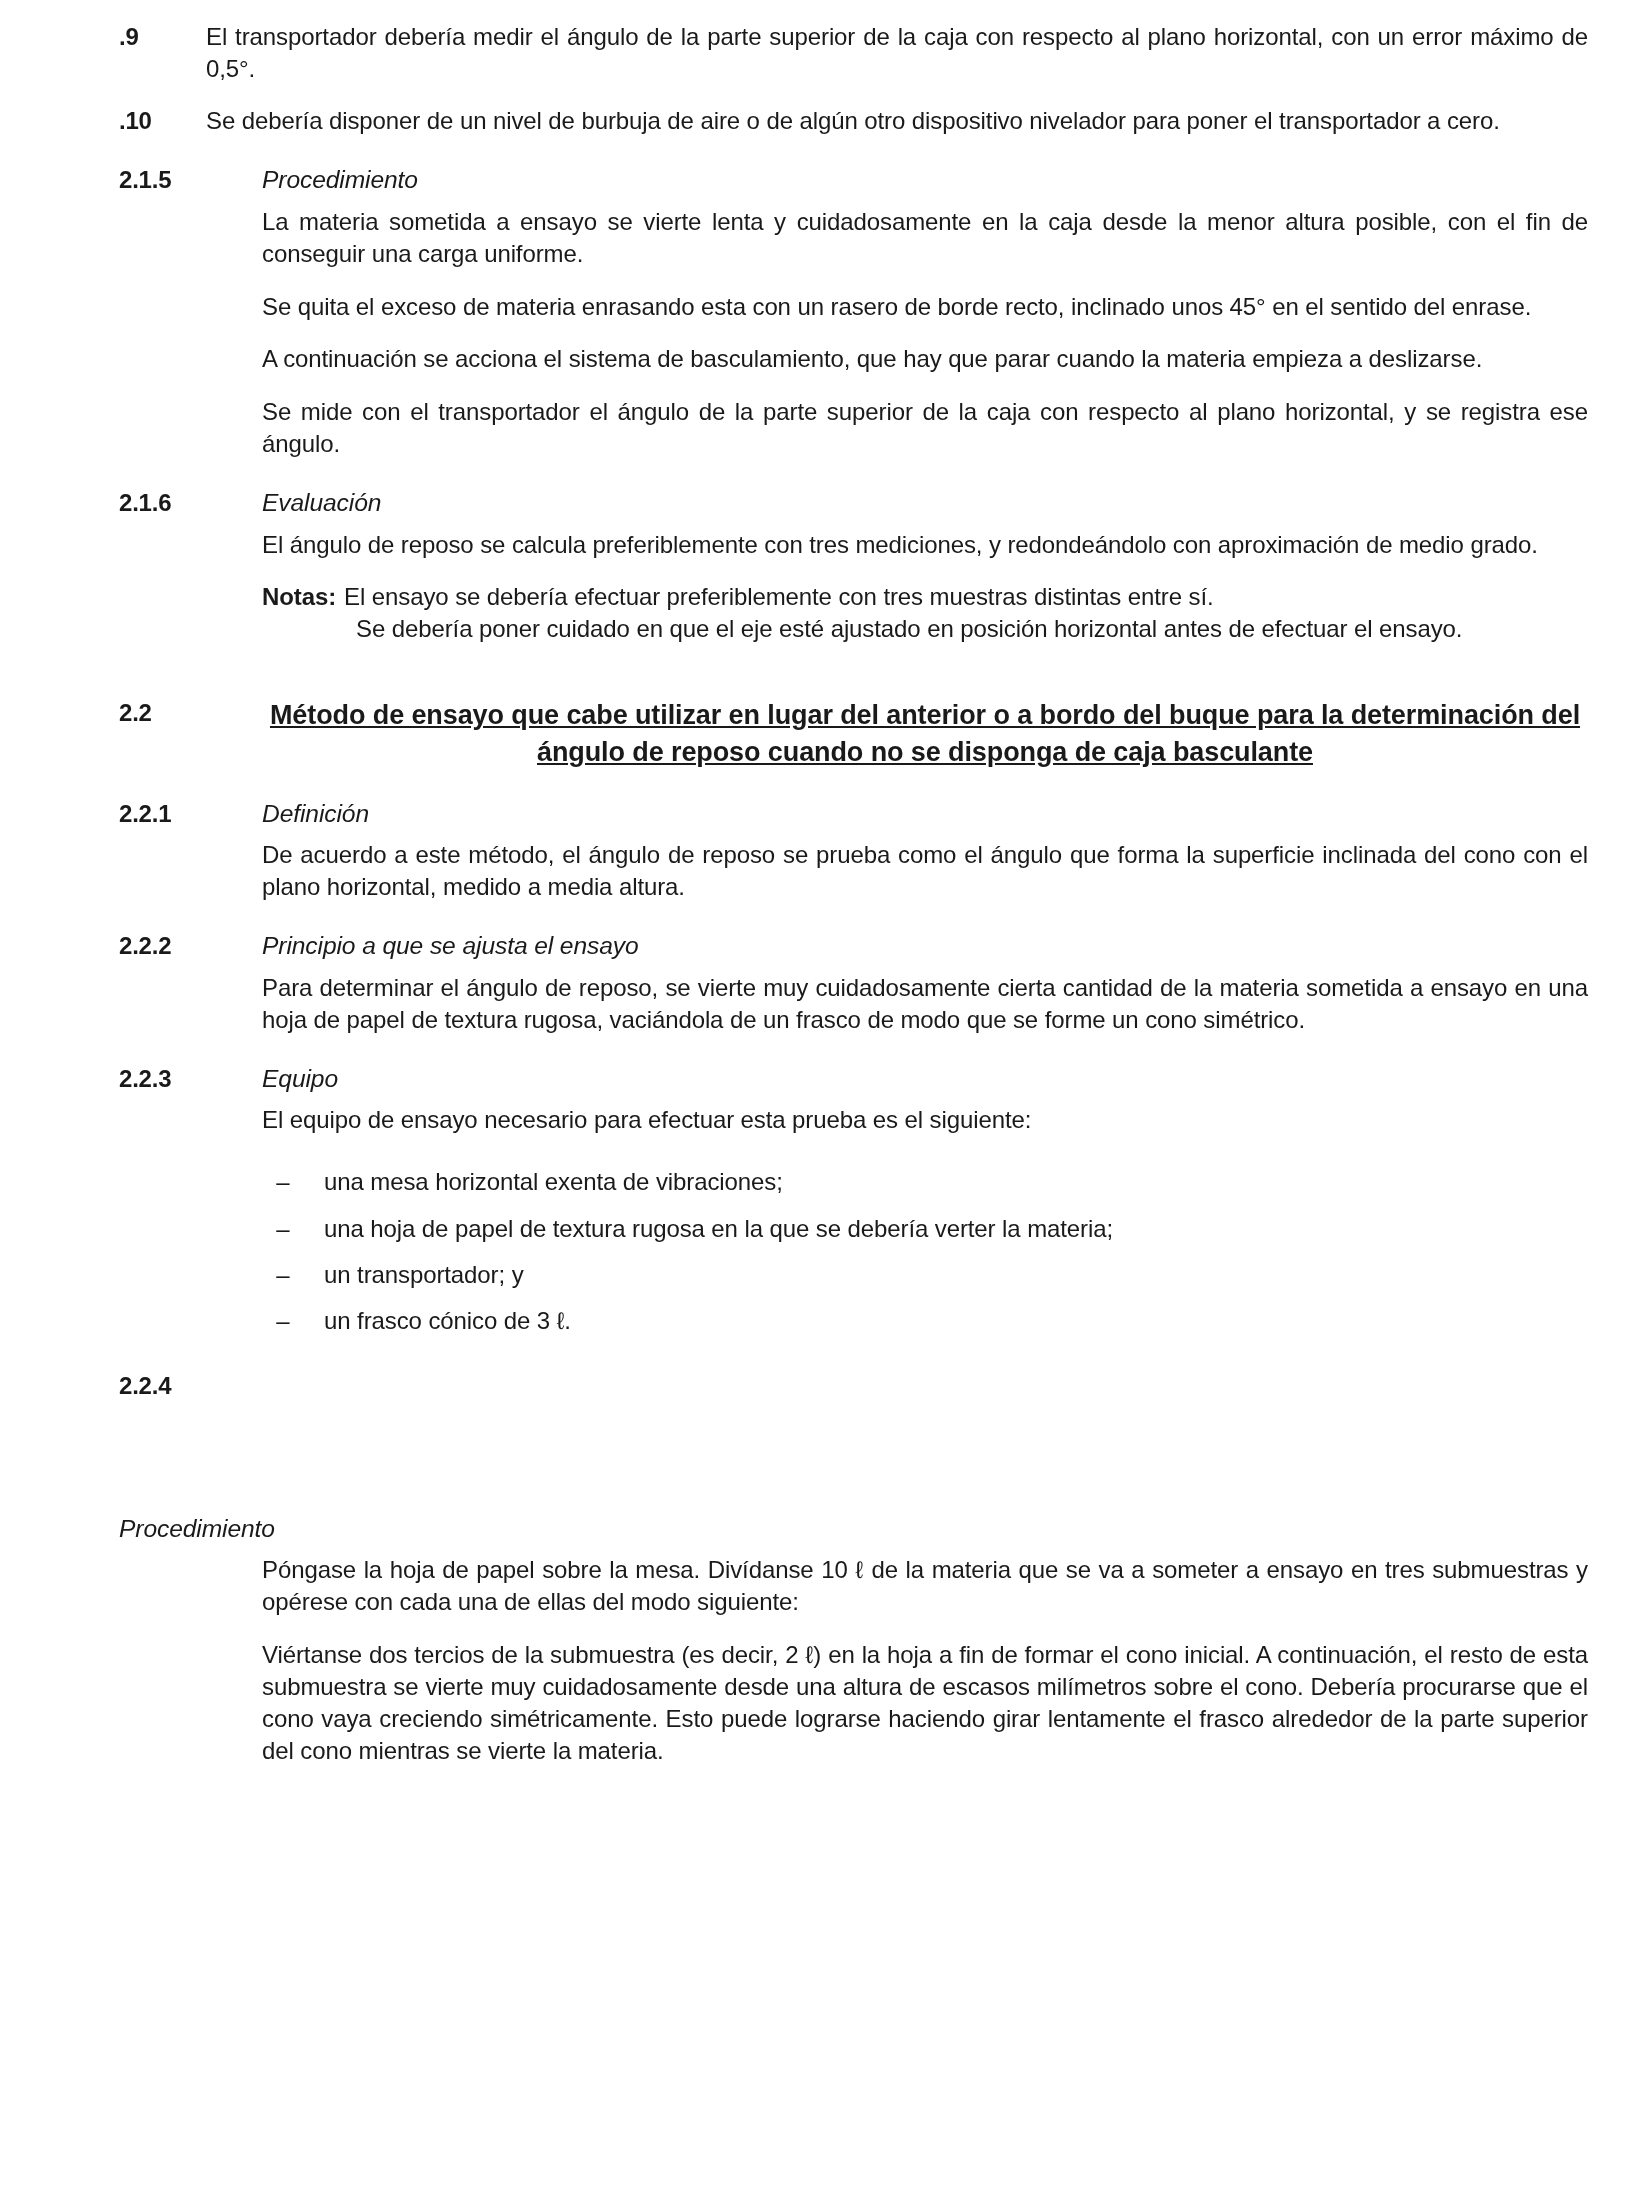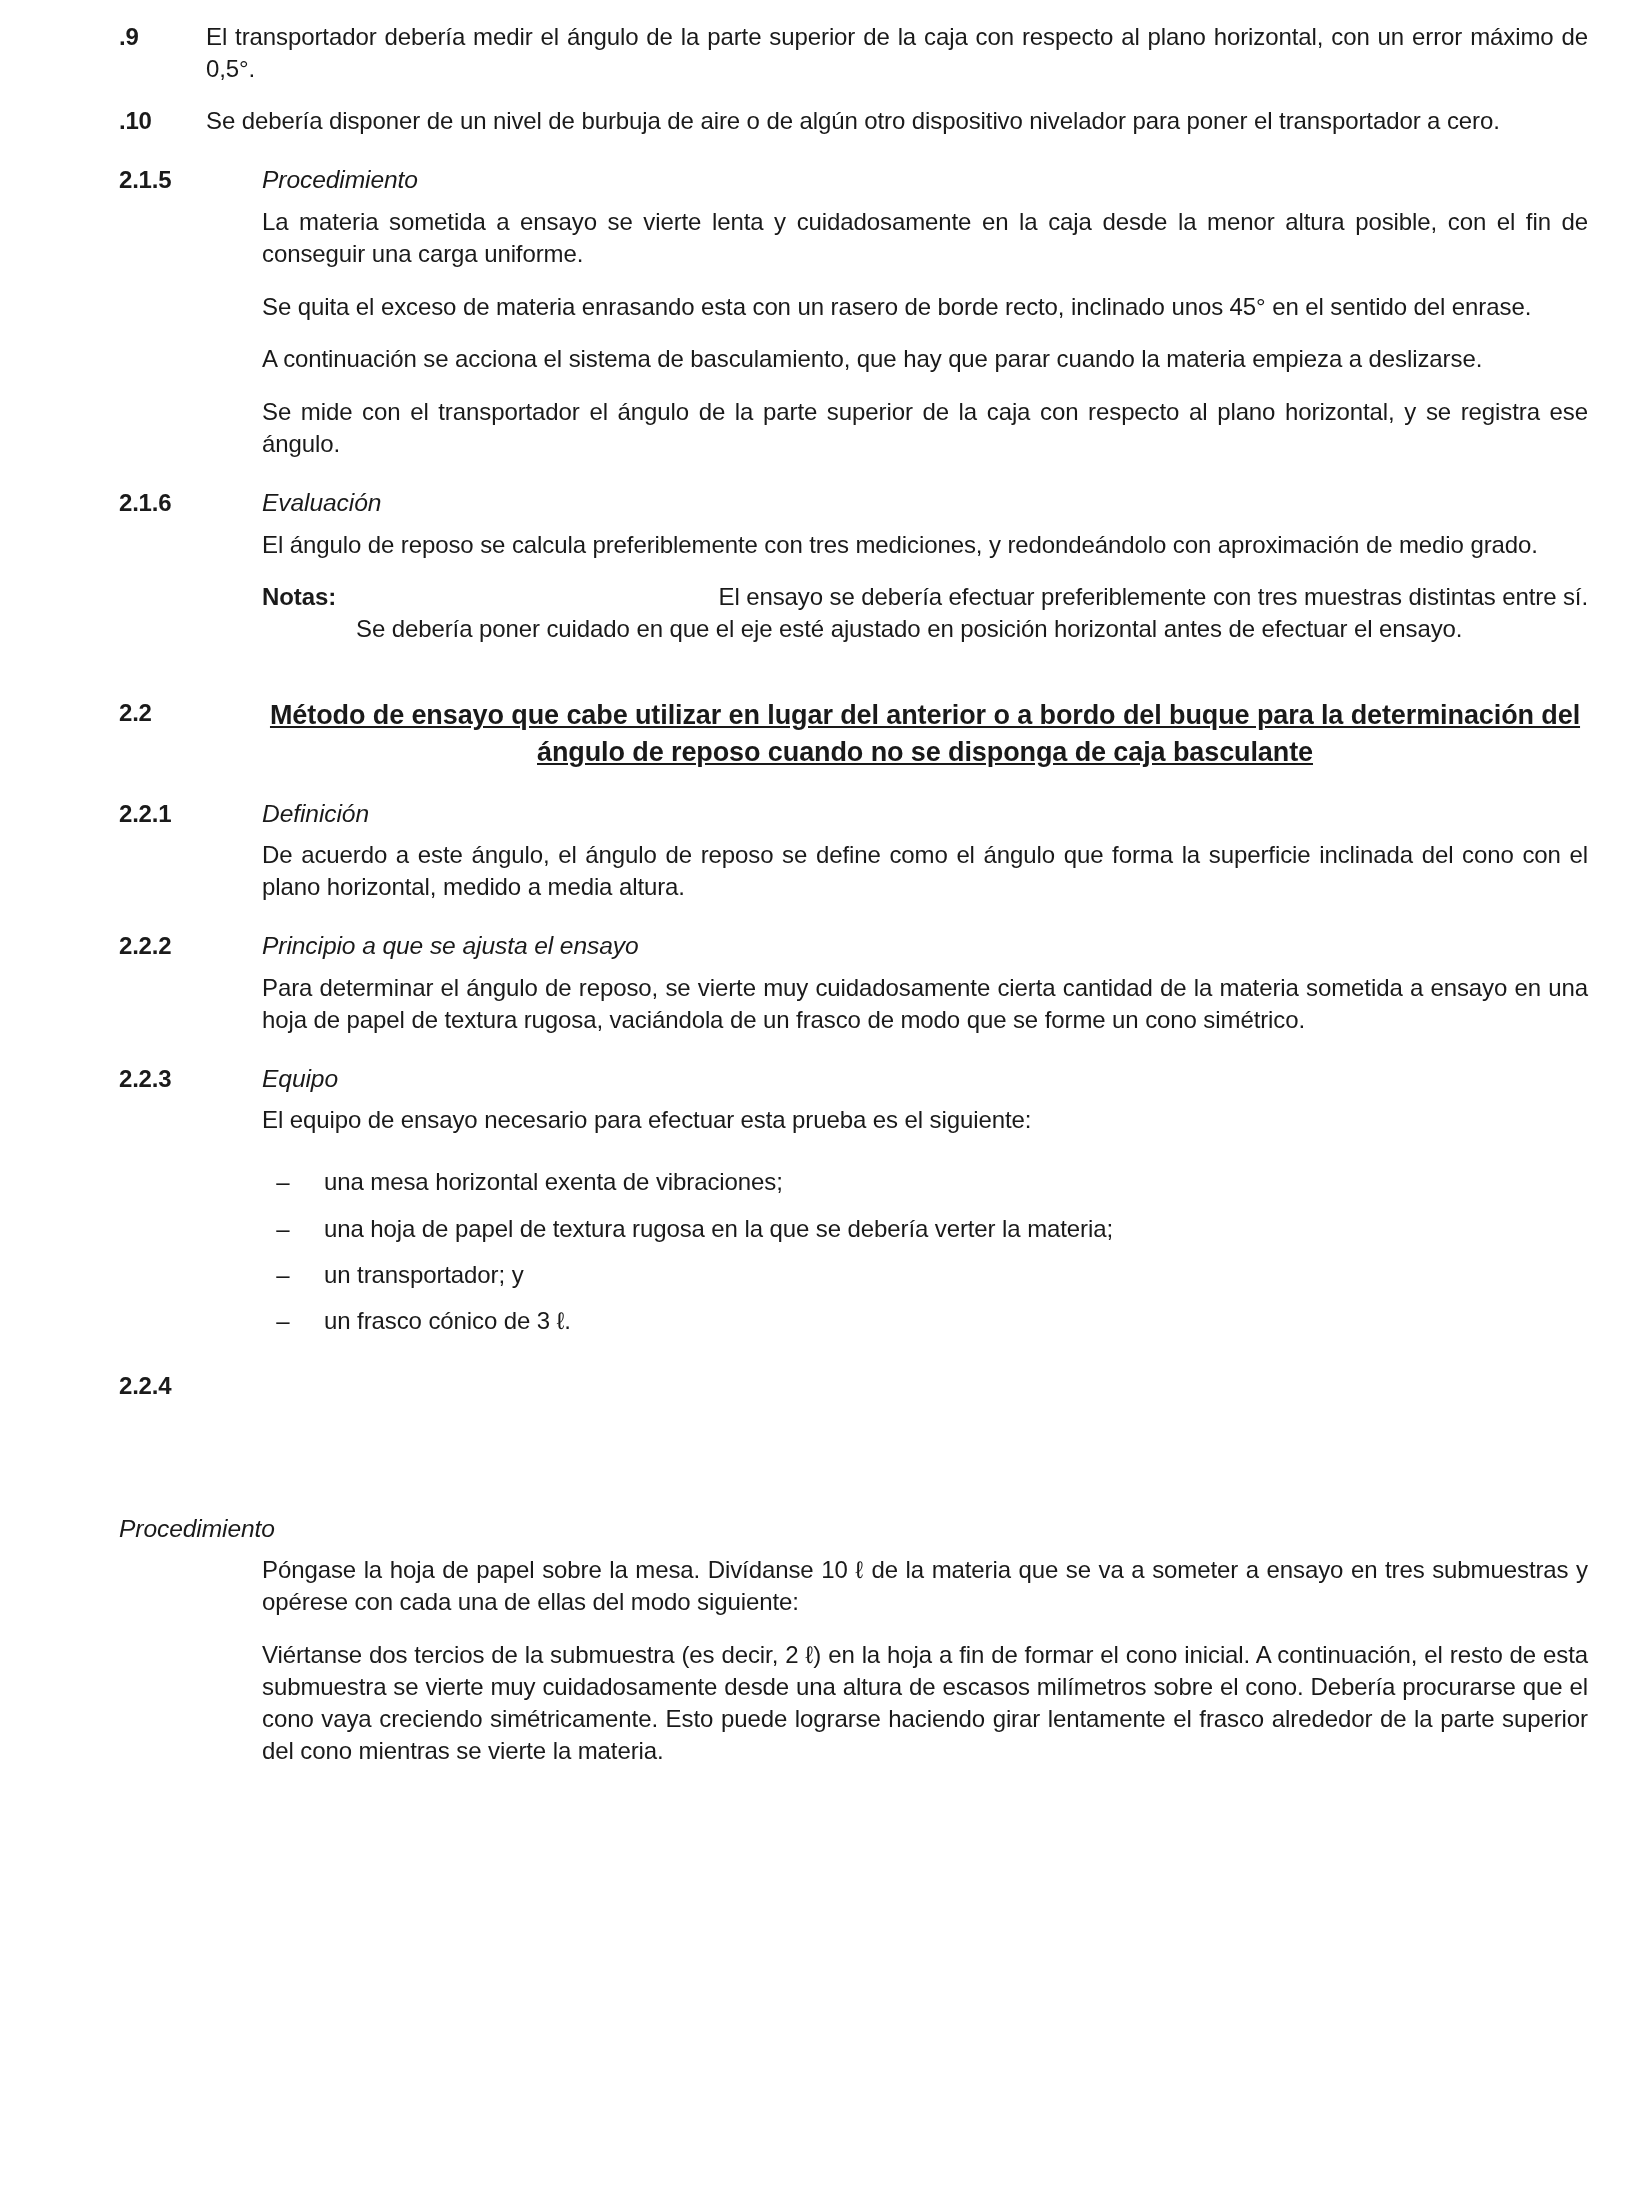--- a/index.html
+++ b/index.html
@@ -86,21 +86,21 @@
     margin-right: 8px;
   }
   .notes-line {
     text-align: justify;
   }
   .notes-cont {
     padding-left: 94px;
     text-align: justify;
   }
   .notes-first {
-    text-align: right;
+    text-align: left;
   }
 
   
   .dashlist {
     margin: 0;
     padding: 0;
     list-style: none;
   }
   .dashitem {
     display: flex;
@@ -181,21 +181,21 @@
     <div class="numcol">2.2</div>
     <div class="textcol heading-bold">Método de ensayo que cabe utilizar en lugar del anterior o a bordo del buque para la determinación del ángulo de reposo cuando no se disponga de caja basculante</div>
   </div>
 
   <div class="block sp-head">
     <div class="numcol">2.2.1</div>
     <div class="textcol heading-it">Definición</div>
   </div>
   <div class="block sp-para">
     <div class="numcol empty"></div>
-    <div class="textcol">De acuerdo a este ángulo, el ángulo de reposo se define como el ángulo que forma la superficie inclinada del cono con el plano horizontal, medido a media altura.</div>
+    <div class="textcol">De acuerdo a este método, el ángulo de reposo se prueba como el ángulo que forma la superficie inclinada del cono con el plano horizontal, medido a media altura.</div>
   </div>
 
   <div class="block sp-head">
     <div class="numcol">2.2.2</div>
     <div class="textcol heading-it">Principio a que se ajusta el ensayo</div>
   </div>
   <div class="block sp-para">
     <div class="numcol empty"></div>
     <div class="textcol">Para determinar el ángulo de reposo, se vierte muy cuidadosamente cierta cantidad de la materia sometida a ensayo en una hoja de papel de textura rugosa, vaciándola de un frasco de modo que se forme un cono simétrico.</div>
   </div>

